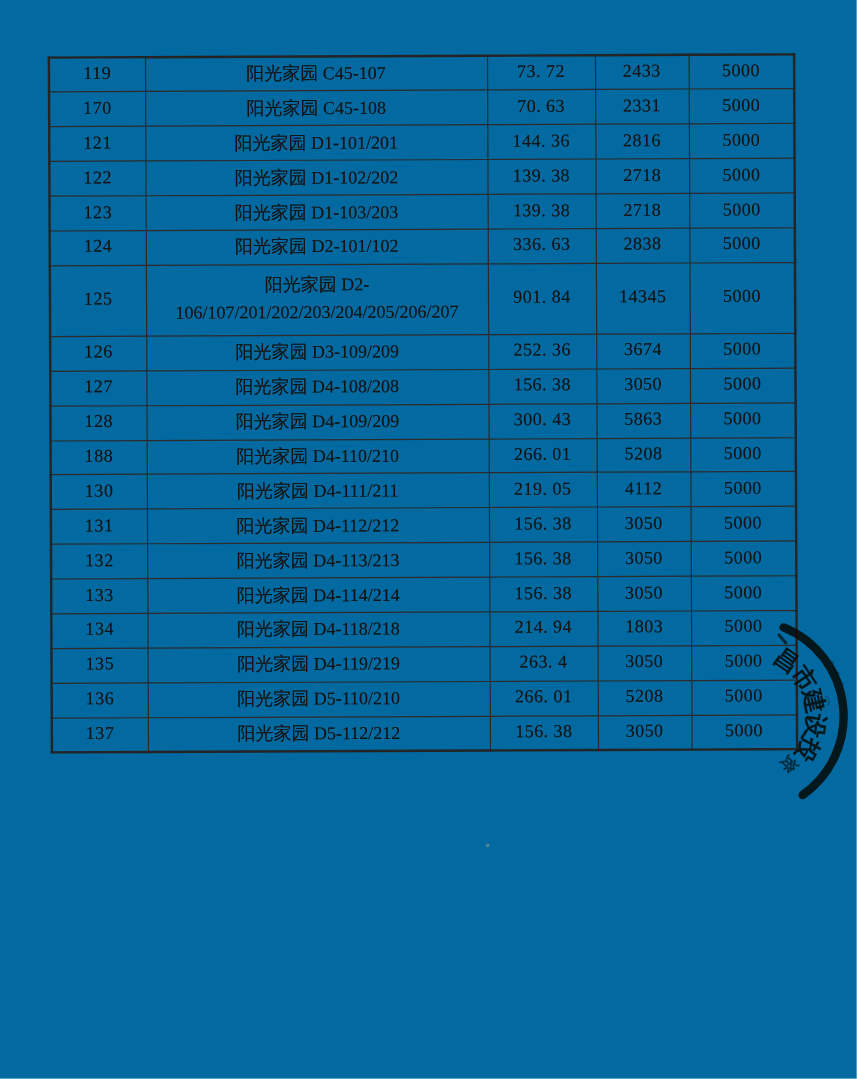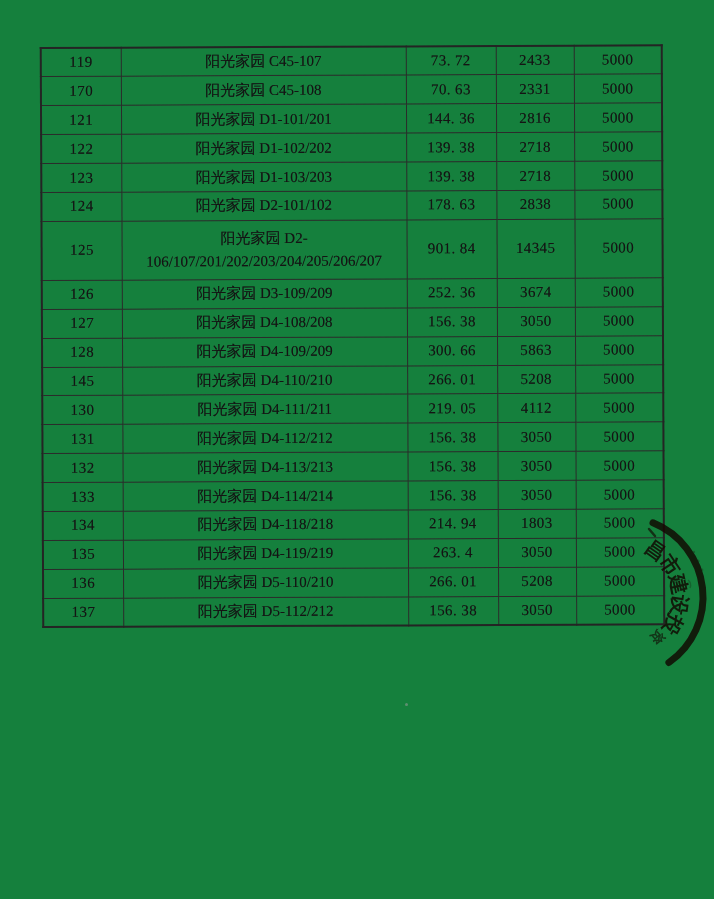--- a/index.html
+++ b/index.html
@@ -1,19 +1,19 @@
 <!DOCTYPE html>
 <html><head>
 <meta charset="utf-8">
 <style>
   html,body{margin:0;padding:0;}
   body{width:714px;height:899px;background:#ffffff;}
   .page{
     position:relative;width:714px;height:899px;overflow:hidden;
-    background:#15803d;
+    background:#0369a1;
     font-family:"Liberation Serif","DejaVu Serif",serif;
   }
   table.doc{
     position:absolute;left:41px;top:47px;width:621px;
     border-collapse:collapse;table-layout:fixed;
     transform:rotate(-0.25deg);transform-origin:0 50%;
     border:2px solid #242424;
   }
   table.doc td{
     border:1.5px solid #2b2b2b;
@@ -83,21 +83,21 @@
       <tr class="r">
         <td class="num">123</td>
         <td class="name">阳光家园 D1-103/203</td>
         <td class="val">139. 38</td>
         <td class="val">2718</td>
         <td class="val">5000</td>
       </tr>
       <tr class="r">
         <td class="num">124</td>
         <td class="name">阳光家园 D2-101/102</td>
-        <td class="val">178. 63</td>
+        <td class="val">336. 63</td>
         <td class="val">2838</td>
         <td class="val">5000</td>
       </tr>
       <tr class="tall">
         <td class="num">125</td>
         <td class="name wrap">阳光家园 D2-
 106/107/201/202/203/204/205/206/207</td>
         <td class="val">901. 84</td>
         <td class="val">14345</td>
         <td class="val">5000</td>
@@ -112,26 +112,26 @@
       <tr class="r">
         <td class="num">127</td>
         <td class="name">阳光家园 D4-108/208</td>
         <td class="val">156. 38</td>
         <td class="val">3050</td>
         <td class="val">5000</td>
       </tr>
       <tr class="r">
         <td class="num">128</td>
         <td class="name">阳光家园 D4-109/209</td>
-        <td class="val">300. 66</td>
+        <td class="val">300. 43</td>
         <td class="val">5863</td>
         <td class="val">5000</td>
       </tr>
       <tr class="r">
-        <td class="num">145</td>
+        <td class="num">188</td>
         <td class="name">阳光家园 D4-110/210</td>
         <td class="val">266. 01</td>
         <td class="val">5208</td>
         <td class="val">5000</td>
       </tr>
       <tr class="r">
         <td class="num">130</td>
         <td class="name">阳光家园 D4-111/211</td>
         <td class="val">219. 05</td>
         <td class="val">4112</td>

